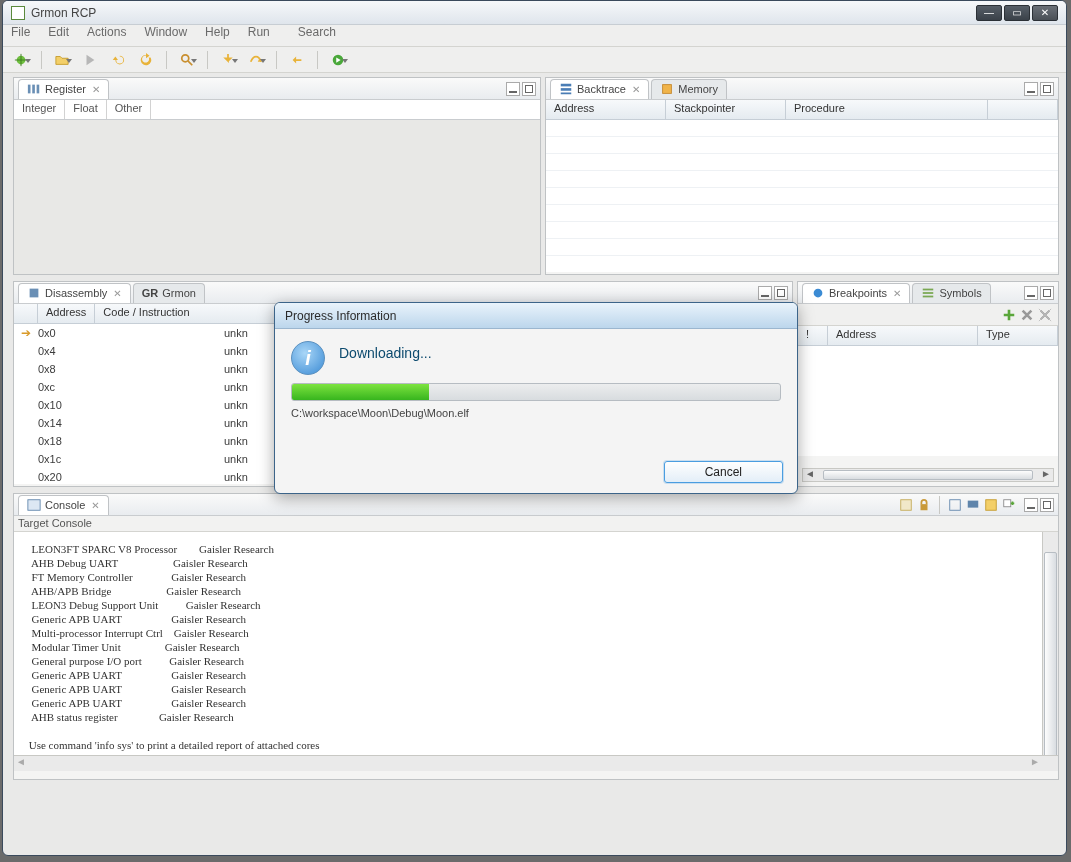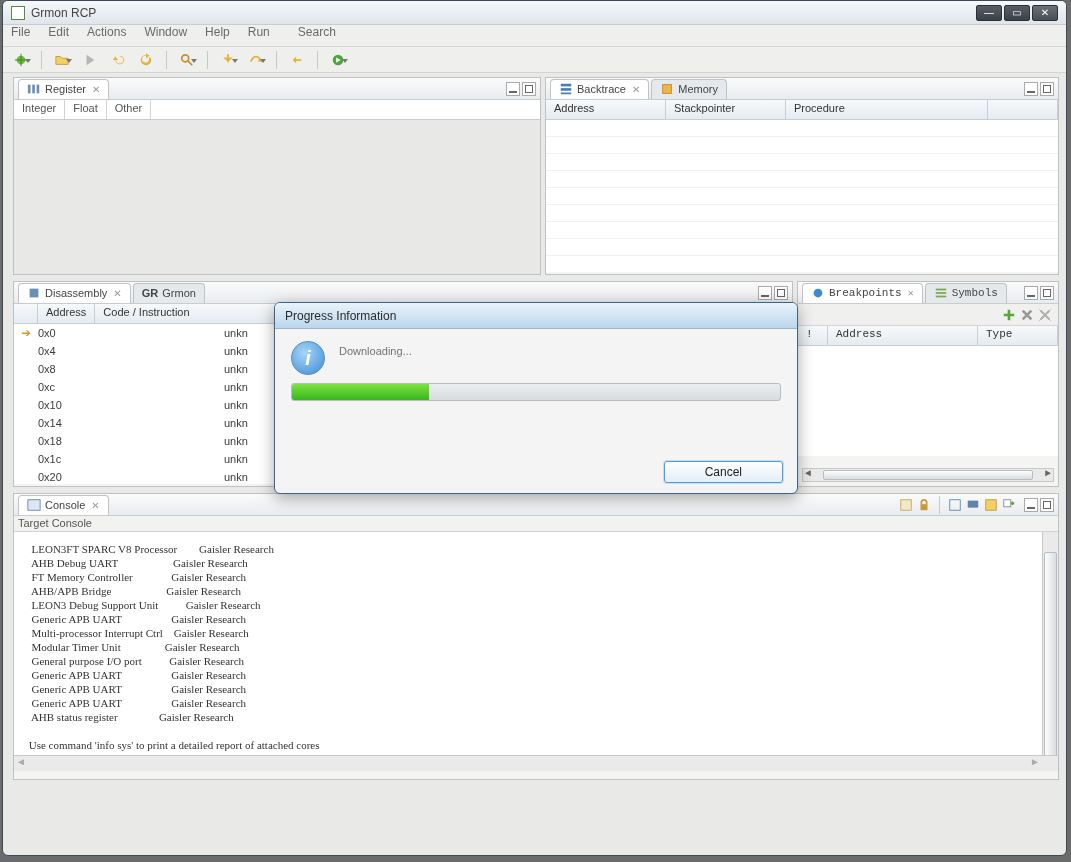--- a/index.html
+++ b/index.html
@@ -130,21 +130,21 @@
   .grid-body .row { height:17px; border-bottom:1px solid #eef1f4; }
   
   .dis { left:10px; top:280px; width:780px; height:206px; }
   .dis .grid-head div:first-child{width:210px;}
   .dis .grid-body {overflow:hidden; height:160px;}
   .dis-row { display:flex; height:18px; align-items:center; font-size:11px;}
   .dis-row .arrow { width:24px; text-align:center; color:#d99a29; font-size:12px;}
   .dis-row .addr { width:186px; }
   .dis-row .code { flex:1; }
   
-  .bp { left:794px; top:280px; width:262px; height:206px;font-family:Liberation Mono, monospace; }
+  .bp { left:794px; top:280px; width:262px; height:206px; }
   .bp .toolbar-row { height:22px; display:flex; justify-content:flex-end; align-items:center; gap:4px; padding:0 6px; background:#f0f0ef; border-bottom:1px solid #d4d4d0;}
   .mini-icon { width:14px; height:14px; }
   .bp .grid-head div:first-child{width:30px;}
   .bp .grid-head div:nth-child(2){width:150px;}
   .bp .scrollbar { position:absolute; bottom:4px; left:4px; right:4px; height:14px; background:#eaeaea; border:1px solid #c8c8c4;}
   .bp .scrollbar::before{content:"◄"; position:absolute; left:2px; top:-1px; font-size:10px; color:#666;}
   .bp .scrollbar::after{content:"►"; position:absolute; right:2px; top:-1px; font-size:10px; color:#666;}
   .bp .thumb{position:absolute; left:20px; right:20px; top:1px; bottom:1px; background:linear-gradient(#fdfdfd,#d9dde1); border:1px solid #b7bdc3; border-radius:2px;}
   
   .con { left:10px; top:492px; width:1046px; height:287px; }
@@ -177,21 +177,21 @@
     font-size: 12px; color:#2b2b2b;
   }
   .modal-body { padding: 12px 16px 8px 16px; display:flex; gap:14px; }
   .info-icon {
     width:34px; height:34px; border-radius:50%;
     background: radial-gradient(circle at 40% 35%, #a9d6f7, #3b8bd4);
     color:#fff; display:flex; align-items:center; justify-content:center;
     font-size:20px; font-weight:bold; font-style:italic;
     border:1px solid #5a90bf;
   }
-  .modal-msg { padding-top:4px; font-size:11px; color:#737373;}
+  .modal-msg { padding-top:4px; font-size:14px; color:#0c4a6e;}
   .progress-wrap { padding: 0 16px; }
   .progress {
     height:18px; background:linear-gradient(#ecedee,#d8dcdf);
     border:1px solid #b6bcc2; border-radius:3px;
     position:relative; overflow:hidden;
   }
   .progress-fill {
     position:absolute; left:0; top:0; bottom:0; width:28%;
     background: linear-gradient(#7de33f,#37b51e);
   }
@@ -554,16 +554,17 @@
   <div class="modal-title">Progress Information</div>
   <div class="modal-body">
     <div class="info-icon">i</div>
     <div class="modal-msg">Downloading...</div>
   </div>
   <div class="progress-wrap">
     <div class="progress">
       <div class="progress-fill" id="progress-fill" style="width: 28%;"></div>
     </div>
   </div>
+  <div class="progress-path">C:\workspace\Moon\Debug\Moon.elf</div>
   <div class="modal-footer">
     <button class="btn">Cancel</button>
   </div>
 </div>
 
 </body></html>

